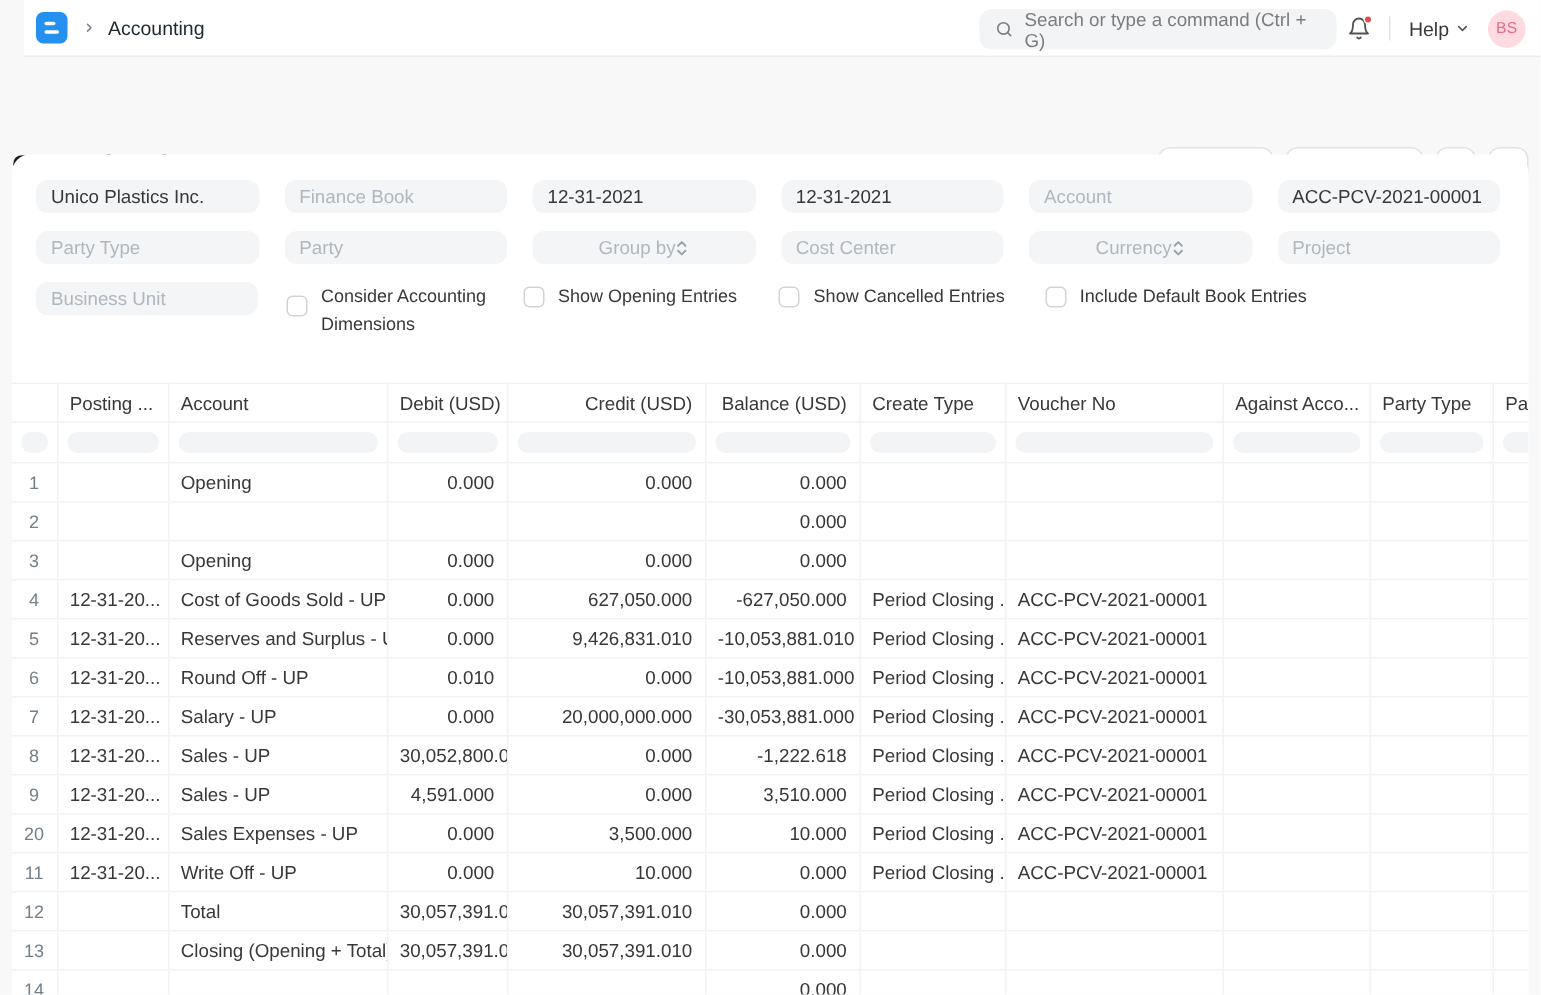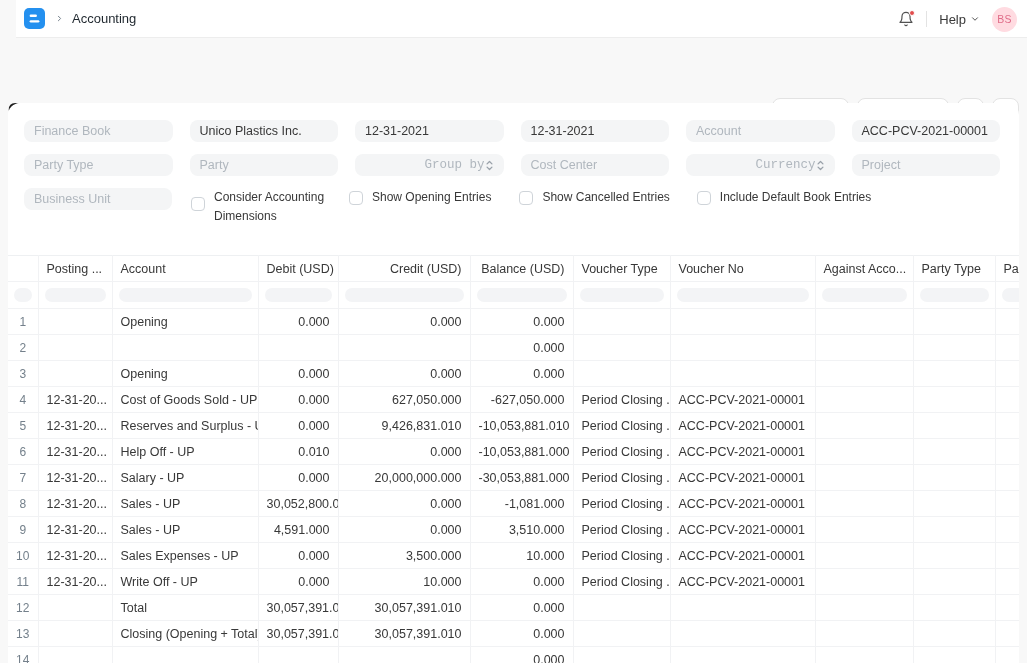--- a/index.html
+++ b/index.html
@@ -67,21 +67,21 @@
 
   
   .filters { padding: 17px 19px 0 16px; }
   .filter-grid { display: grid; grid-template-columns: repeat(6, 1fr); column-gap: 17px; margin-bottom: 12px; }
   .f-input {
     height: 22px; background: #f4f5f6; border-radius: 8px;
     font-size: 12.5px; display: flex; align-items: center;
     padding: 0 10px; color: #383838; cursor: text; overflow: hidden; white-space: nowrap;
   }
   .f-input.ph { color: #b0b7be; }
-  .f-select { cursor: pointer; justify-content: flex-end; font-family: Liberation Mono, monospace; }
+  .f-select { cursor: pointer; justify-content: center; }
   .f-row3 { display: flex; align-items: flex-start; margin-bottom: 0; }
   .f-row3 .f-input { width: 148px; flex: 0 0 auto; }
   .cb-group { display: flex; align-items: flex-start; margin-left: 18px; cursor: pointer; justify-content: space-between; }
   .cb-group.g1 { margin-left: 19px; width: 140px; }
   .cb-group.g2 { }
   .cb-group.g3 { margin-left: 27px; }
   .cb-group.g4 { margin-left: 28px; }
   .checkbox {
     width: 14px; height: 14px; border: 1px solid #cfd4d9; border-radius: 4px;
     background: #fff; flex: 0 0 auto; margin-top: 3px;
@@ -118,20 +118,29 @@
       <rect x="2" y="10" width="12" height="3" rx="1.5" fill="#ffffff"></rect>
     </svg>
   </div>
   <span class="crumb-sep">
     <svg width="9" height="9" viewBox="0 0 24 24" fill="none" stroke="#74808b" stroke-width="2.6" stroke-linecap="round" stroke-linejoin="round">
         <polyline points="9 6 15 12 9 18"></polyline>
       </svg>
   </span>
   <span class="crumb">Accounting</span>
 
+  <div class="searchbox">
+    <span>
+      <svg width="13" height="13" viewBox="0 0 24 24" fill="none" stroke="#7c7c7c" stroke-width="2" stroke-linecap="round">
+          <circle cx="11" cy="11" r="7"></circle>
+          <line x1="20" y1="20" x2="16.2" y2="16.2"></line>
+        </svg>
+    </span>
+    <span>Search or type a command (Ctrl + G)</span>
+  </div>
 
   <div class="topbar-right">
     <span class="bell">
       <svg width="16" height="16" viewBox="0 0 24 24" fill="none" stroke="#525252" stroke-width="1.8" stroke-linecap="round" stroke-linejoin="round">
           <path d="M18 8A6 6 0 0 0 6 8c0 7-3 9-3 9h18s-3-2-3-9"></path>
           <path d="M13.73 21a2 2 0 0 1-3.46 0"></path>
         </svg>
       <span class="bell-dot"></span>
     </span>
     <span class="top-divider"></span>
@@ -161,22 +170,22 @@
     <button class="btn icon-btn">
       <span class="dots">···</span>
     </button>
   </div>
 </div>
 
 <div class="card">
 
   <div class="filters">
     <div class="filter-grid">
+      <div class="f-input">Unico Plastics Inc.</div>
       <div class="f-input ph">Finance Book</div>
-      <div class="f-input">Unico Plastics Inc.</div>
       <div class="f-input">12-31-2021</div>
       <div class="f-input">12-31-2021</div>
       <div class="f-input ph">Account</div>
       <div class="f-input">ACC-PCV-2021-00001</div>
     </div>
     <div class="filter-grid">
       <div class="f-input ph">Party Type</div>
       <div class="f-input ph">Party</div>
       <div class="f-input ph f-select">
         <span>Group by</span>
@@ -232,21 +241,21 @@
           <col style="width:105px">
       </colgroup>
       <thead>
           <tr>
             <th></th>
             <th>Posting ...</th>
             <th>Account</th>
             <th>Debit (USD)</th>
             <th>Credit (USD)</th>
             <th>Balance (USD)</th>
-            <th>Voucher Type</th>
+            <th>Create Type</th>
             <th>Voucher No</th>
             <th>Against Acco...</th>
             <th>Party Type</th>
             <th>Party</th>
           </tr>
           <tr class="filter-row">
             <td>
               <div class="col-filter"></div>
             </td>
             <td>
@@ -343,21 +352,21 @@
             <td>-10,053,881.010</td>
             <td>Period Closing ...</td>
             <td>ACC-PCV-2021-00001</td>
             <td></td>
             <td></td>
             <td></td>
           </tr>
           <tr>
             <td>6</td>
             <td>12-31-20...</td>
-            <td>Help Off - UP</td>
+            <td>Round Off - UP</td>
             <td>0.010</td>
             <td>0.000</td>
             <td>-10,053,881.000</td>
             <td>Period Closing ...</td>
             <td>ACC-PCV-2021-00001</td>
             <td></td>
             <td></td>
             <td></td>
           </tr>
           <tr>
@@ -372,42 +381,42 @@
             <td></td>
             <td></td>
             <td></td>
           </tr>
           <tr>
             <td>8</td>
             <td>12-31-20...</td>
             <td>Sales - UP</td>
             <td>30,052,800.000</td>
             <td>0.000</td>
-            <td>-1,081.000</td>
+            <td>-1,222.618</td>
             <td>Period Closing ...</td>
             <td>ACC-PCV-2021-00001</td>
             <td></td>
             <td></td>
             <td></td>
           </tr>
           <tr>
             <td>9</td>
             <td>12-31-20...</td>
             <td>Sales - UP</td>
             <td>4,591.000</td>
             <td>0.000</td>
             <td>3,510.000</td>
             <td>Period Closing ...</td>
             <td>ACC-PCV-2021-00001</td>
             <td></td>
             <td></td>
             <td></td>
           </tr>
           <tr>
-            <td>10</td>
+            <td>20</td>
             <td>12-31-20...</td>
             <td>Sales Expenses - UP</td>
             <td>0.000</td>
             <td>3,500.000</td>
             <td>10.000</td>
             <td>Period Closing ...</td>
             <td>ACC-PCV-2021-00001</td>
             <td></td>
             <td></td>
             <td></td>

